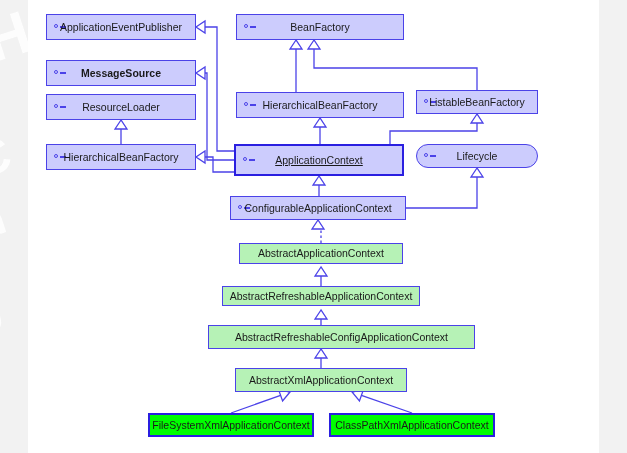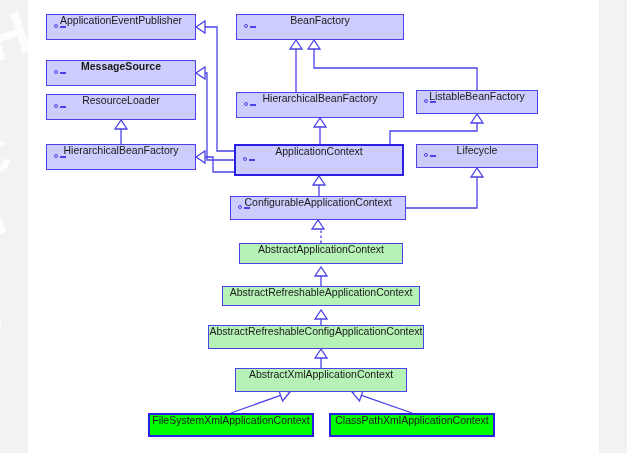--- a/index.html
+++ b/index.html
@@ -53,32 +53,34 @@
     left: 0;
     top: 0;
     width: 627px;
     height: 453px;
     pointer-events: none;
   }
   .node {
     position: absolute;
     box-sizing: border-box;
     display: flex;
+    align-items: center;
     justify-content: center;
     font-size: 10.5px;
     color: #1a1a1a;
     white-space: nowrap;
     line-height: 1;
   }
   .iface {
     background: #ccccfd;
     border: 1px solid #4b42e8;
   }
   .iface.selected {
     border: 2px solid #2a1fe0;
+    text-decoration: underline;
   }
   .abstract {
     background: #b6f2b6;
     border: 1px solid #4b42e8;
   }
   .concrete {
     background: #00fe00;
     border: 2px solid #2a1fe0;
   }
   .lolli {
@@ -209,41 +211,41 @@
         </span>
         <span class="label">HierarchicalBeanFactory</span>
       </div>
       <div class="node iface selected" style="left: 234px; top: 144px; width: 170px; height: 32px;">
         <span class="lolli">
           <i></i>
           <b></b>
         </span>
         <span class="label">ApplicationContext</span>
       </div>
-      <div class="node iface" style="left: 416px; top: 144px; width: 122px; height: 24px;">
+      <div class="node iface" style="left: 416px; top: 144px; width: 122px; height: 24px; border-radius: 12px;">
         <span class="lolli">
           <i></i>
           <b></b>
         </span>
         <span class="label">Lifecycle</span>
       </div>
       <div class="node iface" style="left: 230px; top: 196px; width: 176px; height: 24px;">
         <span class="lolli">
           <i></i>
           <b></b>
         </span>
         <span class="label">ConfigurableApplicationContext</span>
       </div>
       <div class="node abstract" style="left: 239px; top: 243px; width: 164px; height: 21px;">
         <span class="label">AbstractApplicationContext</span>
       </div>
       <div class="node abstract" style="left: 222px; top: 286px; width: 198px; height: 20px;">
         <span class="label">AbstractRefreshableApplicationContext</span>
       </div>
-      <div class="node abstract" style="left: 208px; top: 325px; width: 216px; height: 24px;">
+      <div class="node abstract" style="left: 208px; top: 325px; width: 267px; height: 24px;">
         <span class="label">AbstractRefreshableConfigApplicationContext</span>
       </div>
       <div class="node abstract" style="left: 235px; top: 368px; width: 172px; height: 24px;">
         <span class="label">AbstractXmlApplicationContext</span>
       </div>
       <div class="node concrete" style="left: 148px; top: 413px; width: 166px; height: 24px;">
         <span class="label">FileSystemXmlApplicationContext</span>
       </div>
       <div class="node concrete" style="left: 329px; top: 413px; width: 166px; height: 24px;">
         <span class="label">ClassPathXmlApplicationContext</span>

